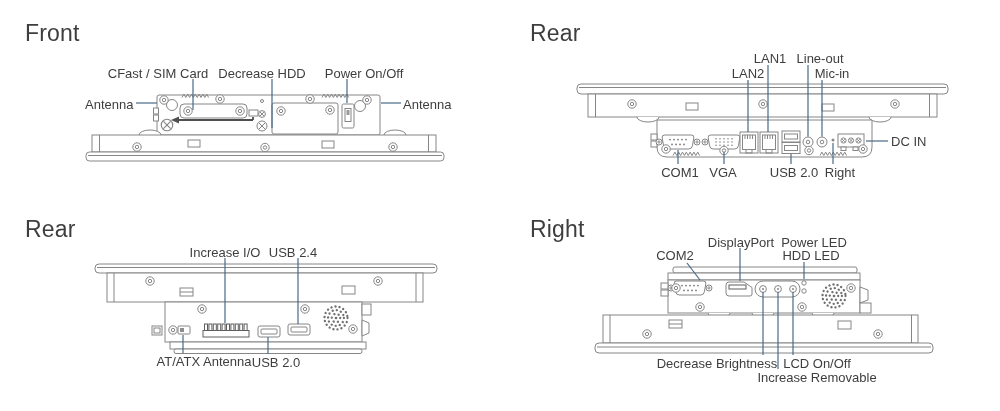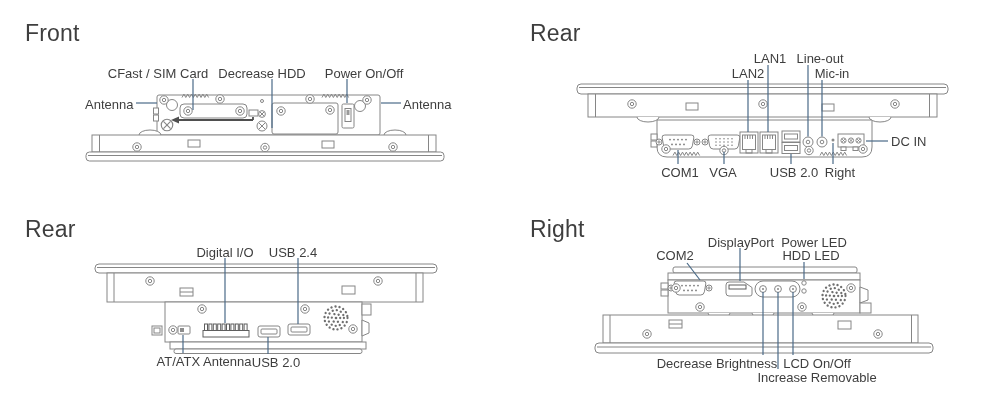--- a/index.html
+++ b/index.html
@@ -395,21 +395,21 @@
   <div class="lbl c" style="left:770px;top:51px">LAN1</div>
   <div class="lbl c" style="left:820px;top:51px">Line-out</div>
   <div class="lbl c" style="left:748px;top:66px">LAN2</div>
   <div class="lbl c" style="left:832px;top:66px">Mic-in</div>
   <div class="lbl c" style="left:680px;top:165px">COM1</div>
   <div class="lbl c" style="left:723px;top:165px">VGA</div>
   <div class="lbl c" style="left:794px;top:165px">USB 2.0</div>
   <div class="lbl c" style="left:840px;top:165px">Right</div>
   <div class="lbl" style="left:891px;top:134px">DC IN</div>
 
-  <div class="lbl c" style="left:225px;top:245px">Digital I/O</div>
+  <div class="lbl c" style="left:225px;top:245px">Increase I/O</div>
   <div class="lbl c" style="left:293px;top:245px">USB 2.4</div>
   <div class="lbl c" style="left:204px;top:354px">AT/ATX Antenna</div>
   <div class="lbl c" style="left:276px;top:355px">USB 2.0</div>
 
   <div class="lbl c" style="left:675px;top:248px">COM2</div>
   <div class="lbl c" style="left:741px;top:235px">DisplayPort</div>
   <div class="lbl c" style="left:814px;top:235px">Power LED</div>
   <div class="lbl c" style="left:811px;top:248px">HDD LED</div>
   <div class="lbl c" style="left:717px;top:356px">Decrease Brightness</div>
   <div class="lbl c" style="left:817px;top:356px">LCD On/Off</div>

